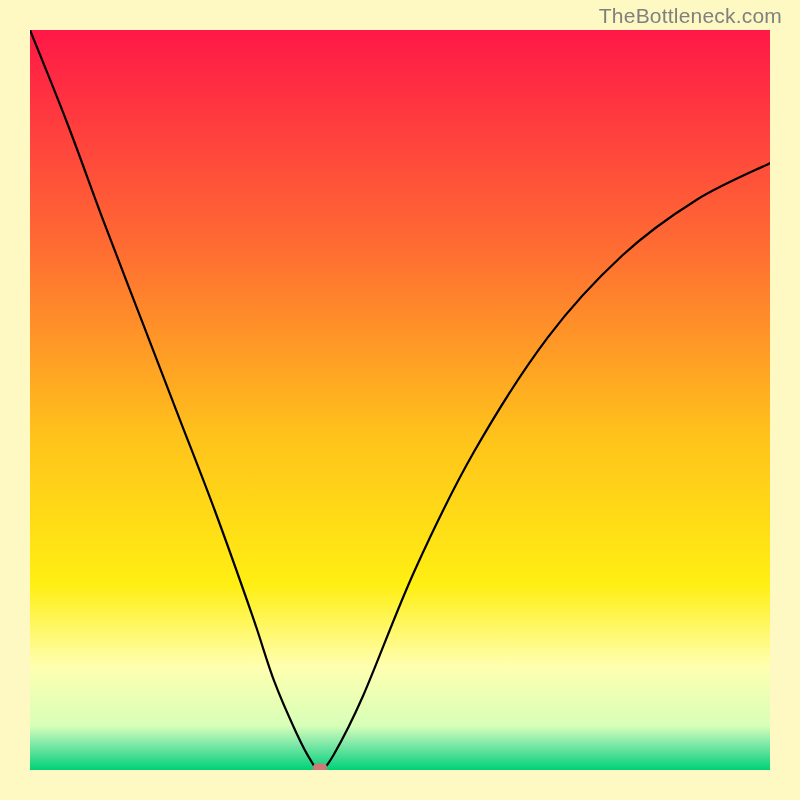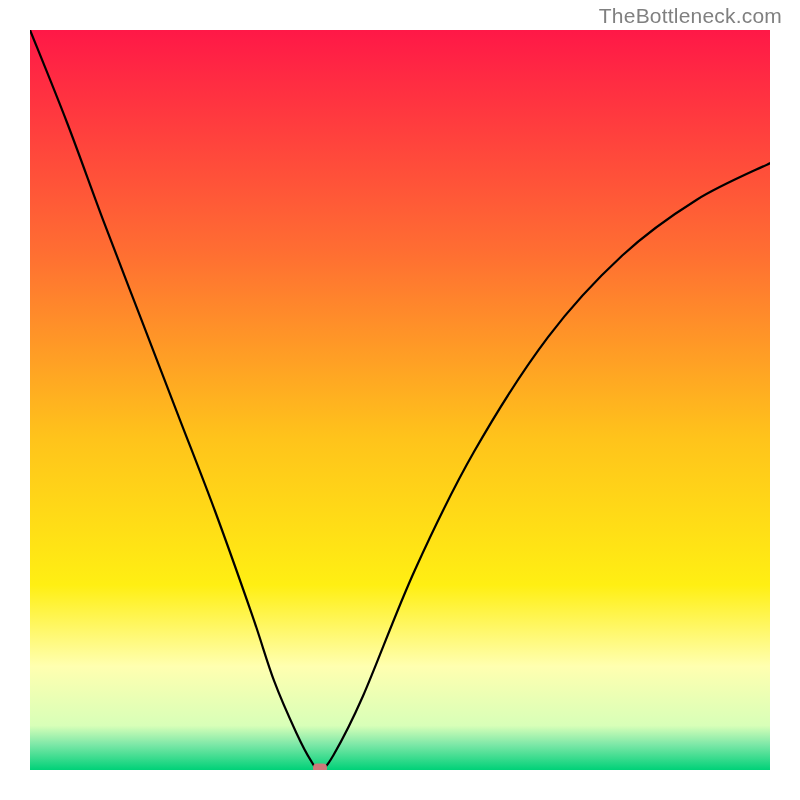--- a/index.html
+++ b/index.html
@@ -8,21 +8,21 @@
     background: #000;
     width: 800px;
     height: 800px;
     overflow: hidden;
     font-family: Arial, Helvetica, sans-serif;
   }
   .frame {
     position: relative;
     width: 800px;
     height: 800px;
-    background: #ffffff;
+    background: #fef9c3;
   }
   .watermark {
     position: absolute;
     top: 4px;
     right: 18px;
     color: #808080;
     font-size: 21px;
     font-weight: 500;
     letter-spacing: 0.2px;
     z-index: 3;

